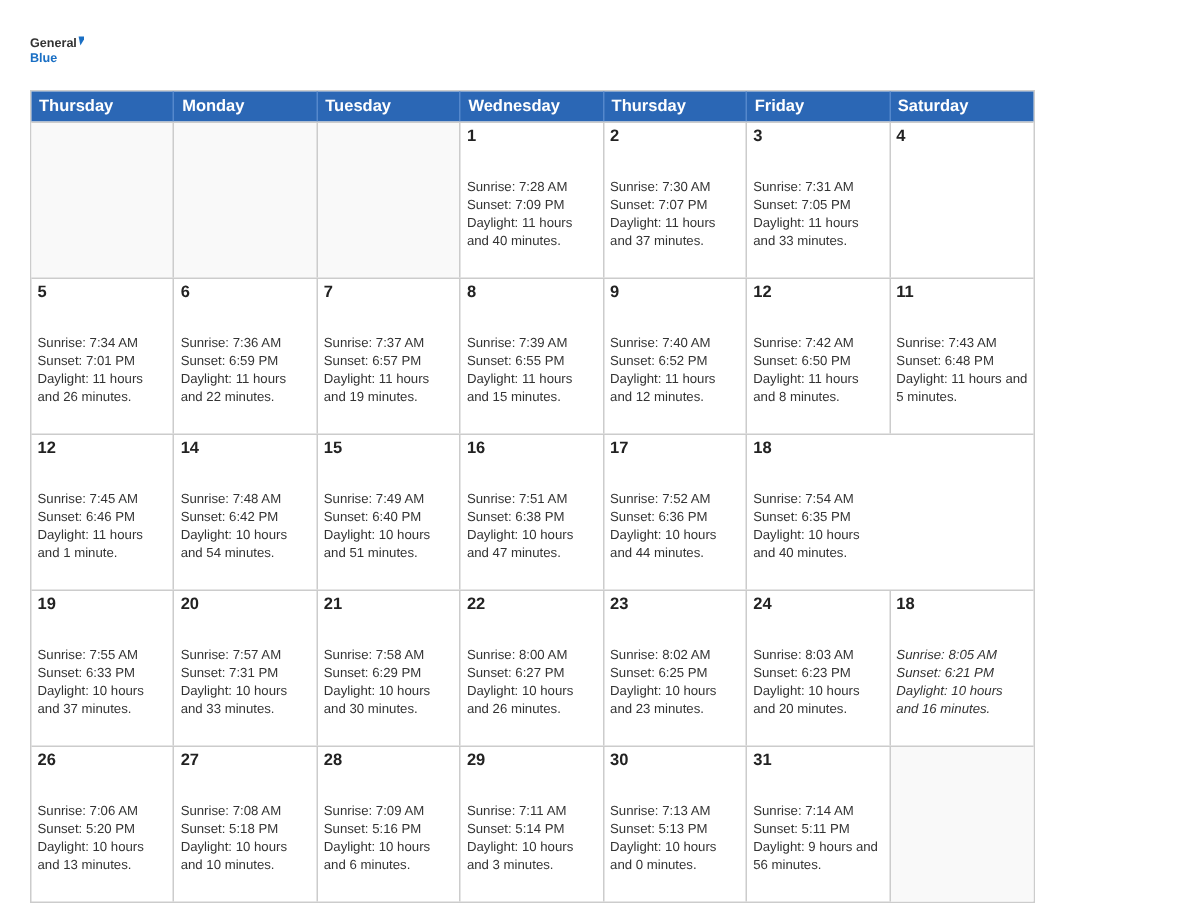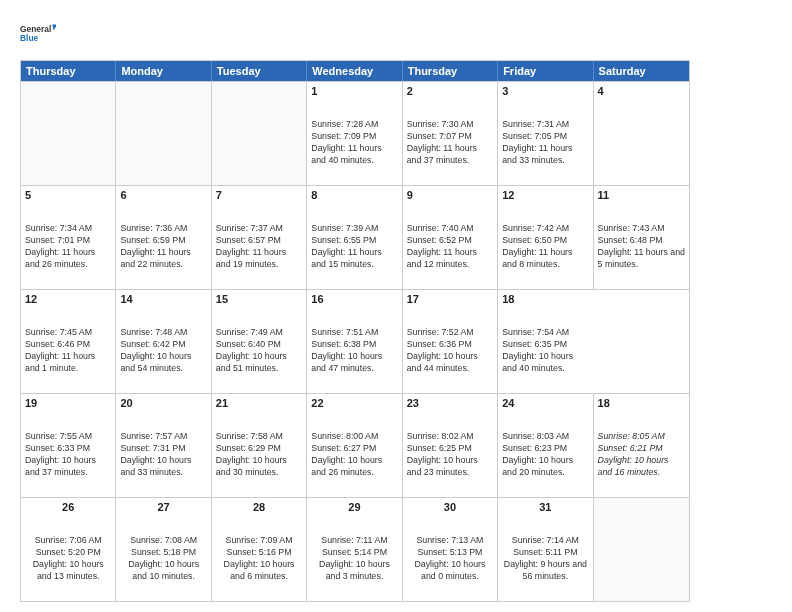--- a/index.html
+++ b/index.html
@@ -90,21 +90,20 @@
       margin-bottom: 2px;
     }
     .cell-info {
       font-size: 8.8px;
       color: #333;
       line-height: 1.35;
       margin-top: 20px;
     }
     .cal-row:last-child {
       border-bottom: none;
-      text-align: center;
     }
   </style>
 </head>
 <body>
 
 <div class="page">
   <div class="header">
     <div class="logo">
   <svg width="36" height="36" viewBox="0 0 60 40">
     <text x="0" y="16" font-size="14" font-weight="bold" fill="#333" font-family="Arial">General</text>

